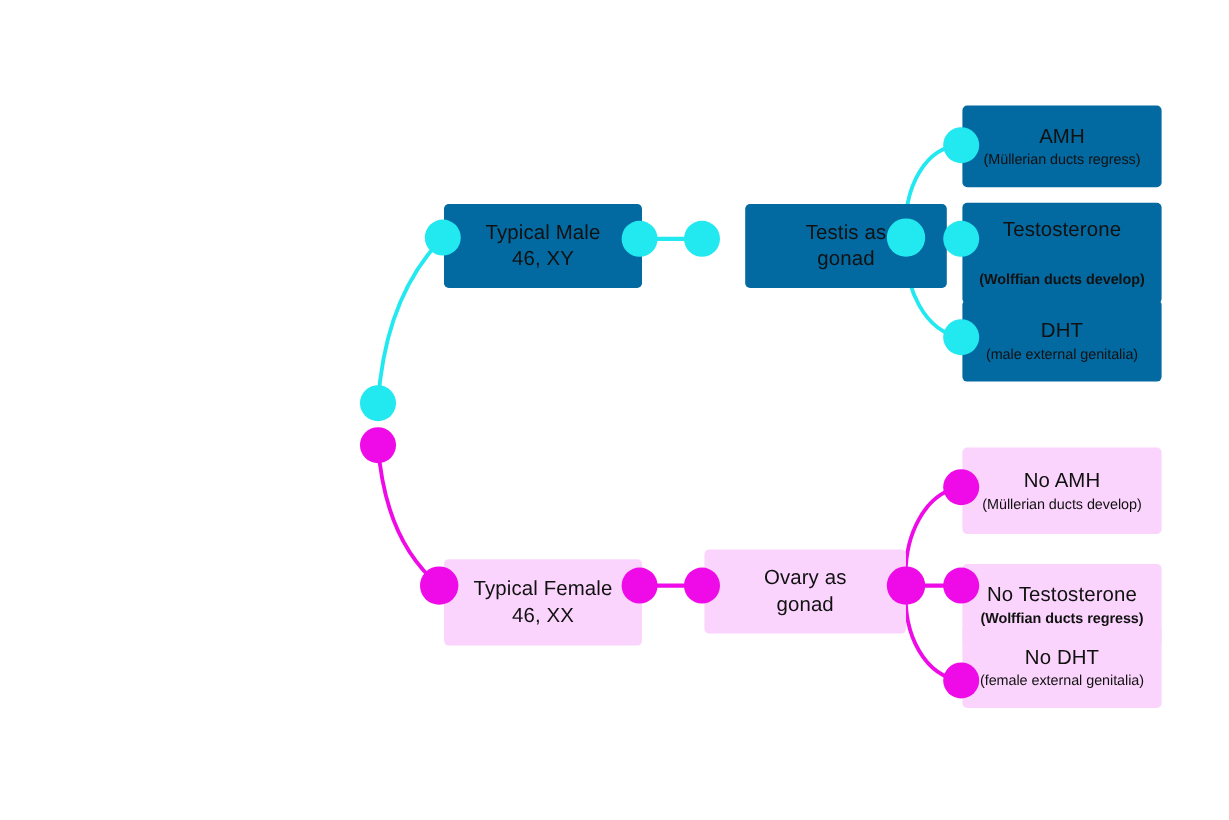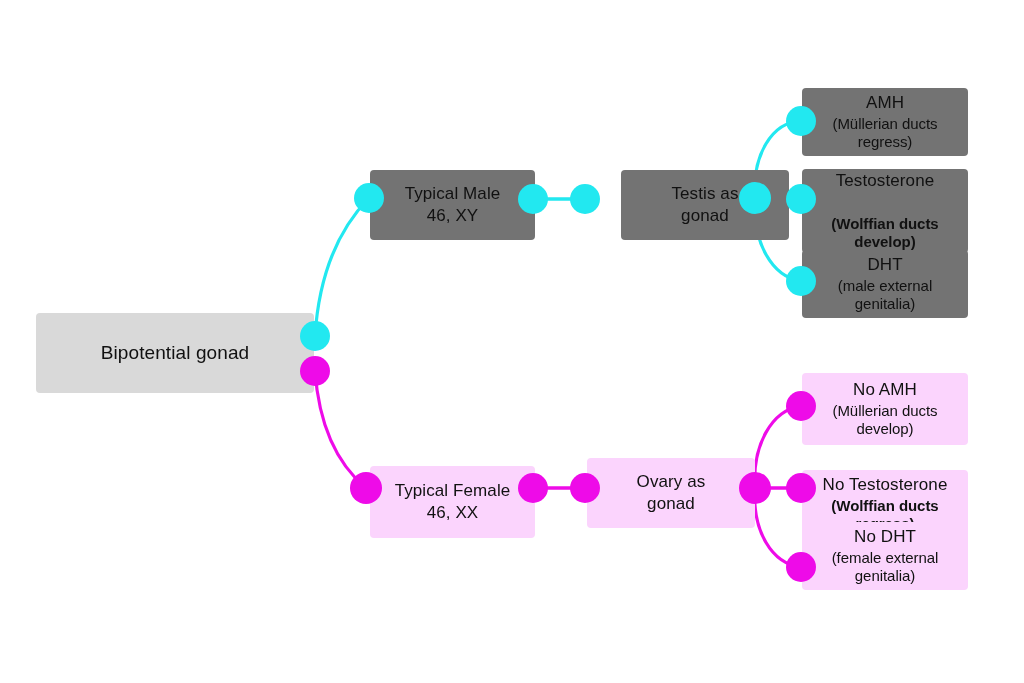--- a/index.html
+++ b/index.html
@@ -36,36 +36,36 @@
   }
   .box .title {
     color: #111111;
     font-size: 17px;
     line-height: 1.28;
     letter-spacing: 0.1px;
     white-space: pre-line;
   }
   .box .sub {
     color: #111111;
-    font-size: 15px;
+    font-size: 12px;
     line-height: 1.25;
     margin-top: 1px;
     letter-spacing: -0.05px;
   }
   .box .sub.bold {
     font-weight: bold;
   }
   .box.root {
     background: #d9d9d9;
   }
   .box.root .title {
     font-size: 19px;
   }
   .box.male {
-    background: #737373;
+    background: #0369a1;
   }
   .box.female {
     background: #fbd4fd;
   }
   .node {
     position: absolute;
     border-radius: 50%;
     transform: translate(-50%, -50%);
   }
   .node.cyan {
@@ -92,23 +92,20 @@
 
     <path d="M 755,198 C 752,155 772,122 801,121" fill="none" stroke="#22e8f0" stroke-width="3.2" stroke-linecap="round"></path>
     <line x1="755" y1="198" x2="801" y2="199" stroke="#22e8f0" stroke-width="3.6" stroke-linecap="round"></line>
     <path d="M 755,198 C 752,242 772,277 801,281" fill="none" stroke="#22e8f0" stroke-width="3.2" stroke-linecap="round"></path>
 
     <path d="M 755,488 C 752,445 772,410 801,406" fill="none" stroke="#ee0be8" stroke-width="3.2" stroke-linecap="round"></path>
     <line x1="755" y1="488" x2="801" y2="488" stroke="#ee0be8" stroke-width="3.6" stroke-linecap="round"></line>
     <path d="M 755,488 C 752,531 772,564 801,567" fill="none" stroke="#ee0be8" stroke-width="3.2" stroke-linecap="round"></path>
   </svg>
 
-  <div class="box root" style="left:36px; top:313px; width:278px; height:80px;">
-    <div class="title">Bipotential gonad</div>
-  </div>
 
   <div class="box male" style="left:370px; top:170px; width:165px; height:70px;">
     <div class="title">Typical Male
 46, XY</div>
   </div>
 
   <div class="box male" style="left:621px; top:170px; width:168px; height:70px;">
     <div class="title">Testis as
 gonad</div>
   </div>

